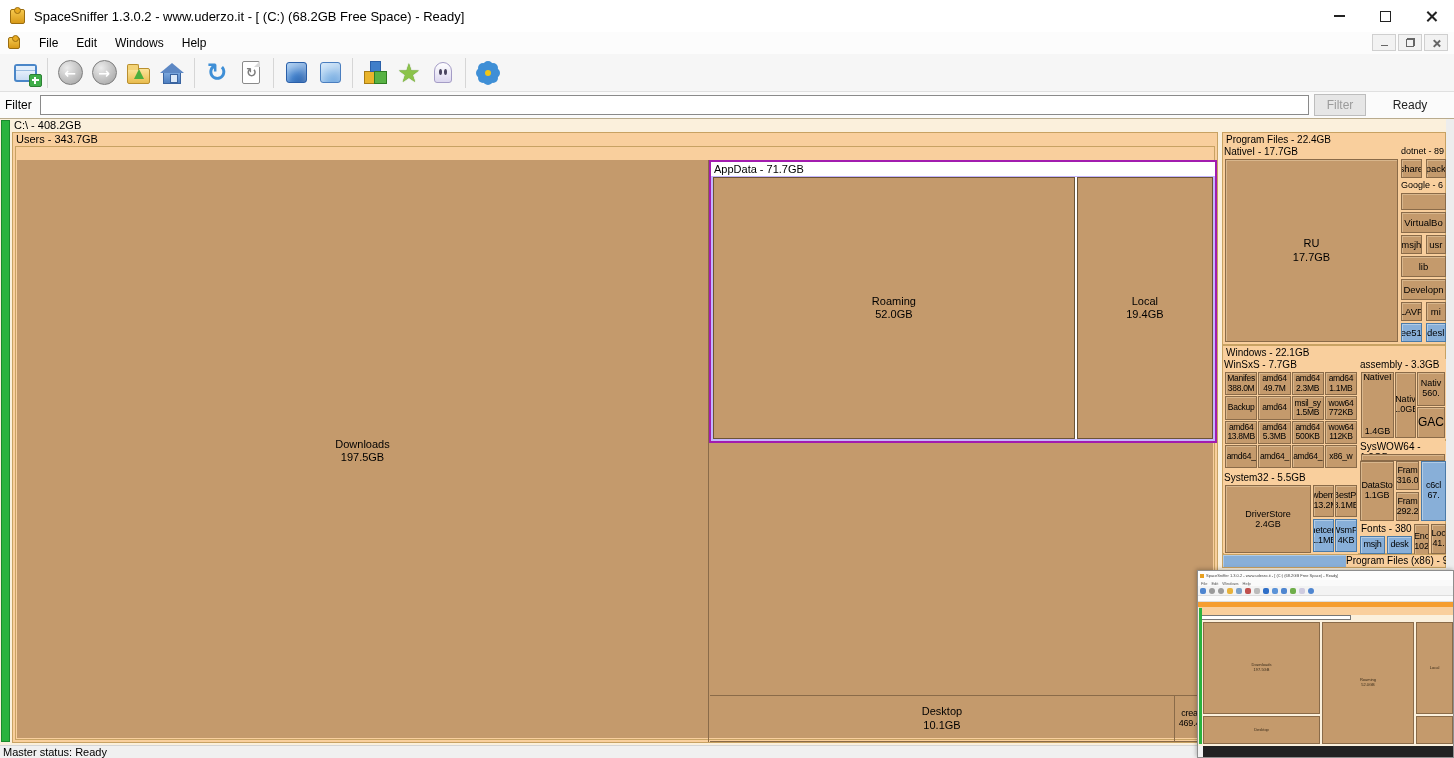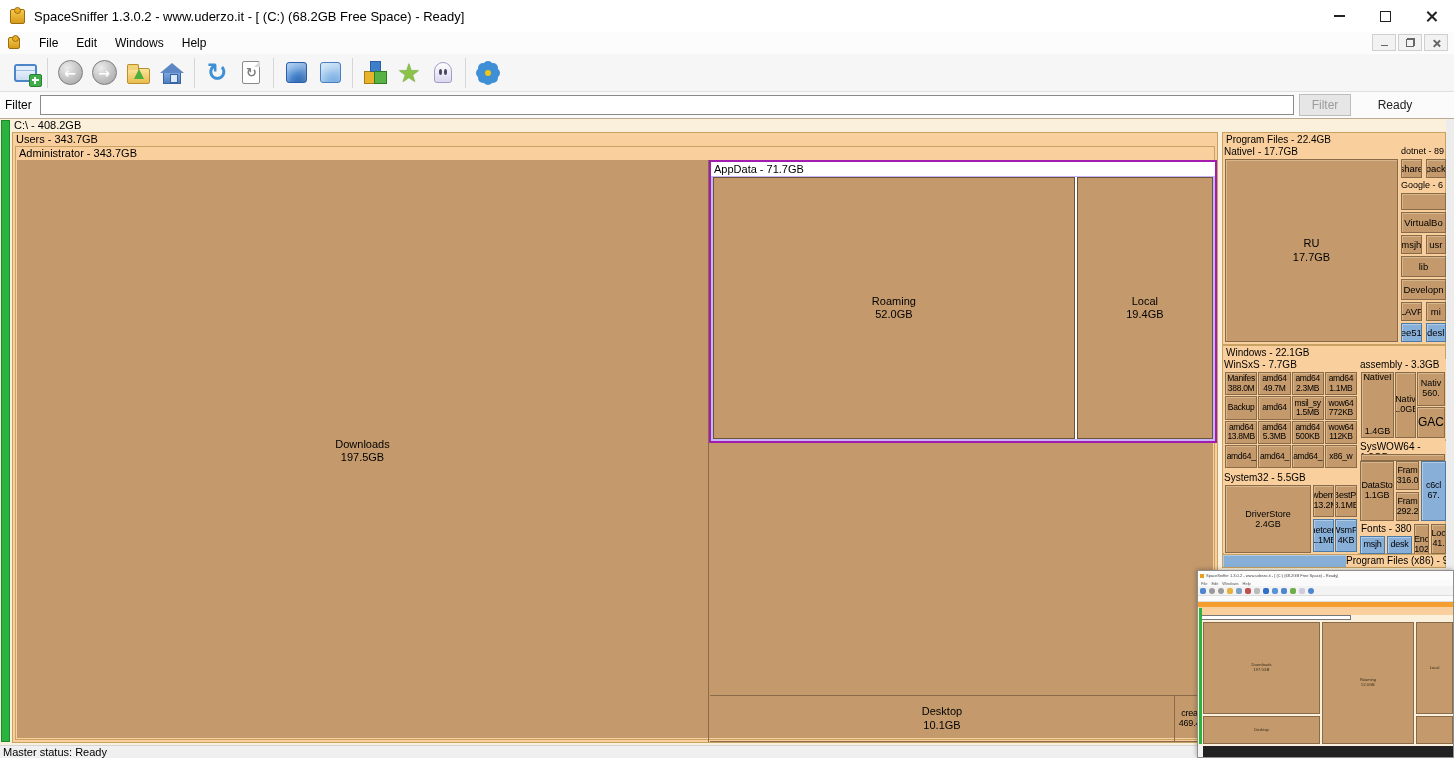--- a/index.html
+++ b/index.html
@@ -64,21 +64,21 @@
   .ic-star::after{content:"\2605";font-size:26px;line-height:26px;color:#8bc34a;text-shadow:0 0 1px #4e7d22;font-family:"DejaVu Sans",sans-serif}
   .ic-ghost{position:relative;width:18px;height:21px;background:linear-gradient(#ffffff,#dcd7ef);border:1px solid #a49cc6;border-radius:9px 9px 3px 3px}
   .ic-ghost::before,.ic-ghost::after{content:"";position:absolute;top:6px;width:3px;height:6px;background:#4a4560;border-radius:50%}
   .ic-ghost::before{left:4px}.ic-ghost::after{right:4px}
   .ic-flower{position:relative;width:26px;height:26px}
   .ic-flower::before{content:"";position:absolute;left:8px;top:8px;width:10px;height:10px;border-radius:50%;background:#3f8fd6;
     box-shadow:0 -7px 0 #3f8fd6,0 7px 0 #3f8fd6,7px 0 0 #3f8fd6,-7px 0 0 #3f8fd6,5px -5px 0 #3f8fd6,-5px -5px 0 #3f8fd6,5px 5px 0 #3f8fd6,-5px 5px 0 #3f8fd6}
   .ic-flower::after{content:"";position:absolute;left:10px;top:10px;width:6px;height:6px;border-radius:50%;background:#f3c614}
 
   
-  .filterrow{height:26px;display:flex;align-items:center;background:#fbfbfb;font-size:12px;padding:0 15px 0 5px}
+  .filterrow{height:26px;display:flex;align-items:center;background:#fbfbfb;font-size:12px;padding:0 0 0 5px}
   .filterrow .flabel{margin-right:8px}
   .filterrow input{flex:1;height:20px;border:1px solid #8a8a8a;font-size:12px;padding:0 4px;font-family:"Liberation Sans",sans-serif}
   .fbtn{width:52px;height:22px;background:#e6e6e6;border:1px solid #bdbdbd;color:#9b9b9b;font-size:12px;margin-left:5px;font-family:"Liberation Sans",sans-serif}
   .fready{width:88px;text-align:center;color:#222}
 
   
   .treemap{position:relative;height:627px;background:#fbf0dc;border-top:1px solid #b9ab8d;overflow:hidden;font-size:11px}
   .hdrline{position:absolute;height:13px;line-height:13px;font-size:11px;white-space:nowrap}
   .green-bar{position:absolute;left:1px;top:1px;width:9px;height:622px;background:#2ab33e;border:1px solid #1a8a2c}
   .block{position:absolute;background:#f9cf9d;border:1px solid #c8a263}
@@ -233,21 +233,20 @@
 
   <div class="treemap">
 
     <div class="hdrline" style="left:14px;top:0">C:\ - 408.2GB</div>
     <div class="green-bar"></div>
 
     <div class="block" style="left:12px;top:13px;width:1206px;height:611px">
       <div class="bh">Users - 343.7GB</div>
 
       <div class="block" style="left:2px;top:13px;right:2px;bottom:2px">
-        <div class="bh">Administrator - 343.7GB</div>
         <div class="abs" style="left:1px;top:13px;right:1px;bottom:1px;background:#c49a6c">
 
           <div class="abs" style="left:0;top:0;width:692px;height:582px;border-right:1px solid #8a6b49">
             <div class="blabel">
               <span>Downloads</span>
               <span>197.5GB</span>
             </div>
           </div>
 
           <div class="appdata" style="left:692px;top:0;width:508px;height:283px">
@@ -470,21 +469,21 @@
           <span>c6cl</span>
             <span>67.</span>
         </div>
         <div class="seclbl" style="left:1px;top:62px;width:52px">Fonts - 380</div>
         <div class="cell blue sm" style="left:0;top:75px;width:25px;height:18px">
             <span>msjh</span>
           </div>
         <div class="cell blue sm" style="left:27px;top:75px;width:25px;height:18px">
             <span>desk</span>
           </div>
-        <div class="cell tan sm" style="left:54px;top:63px;width:15px;height:42px">
+        <div class="cell tan sm" style="left:54px;top:63px;width:15px;height:36px">
           <span>Enc</span>
             <span>102</span>
         </div>
         <div class="cell tan sm" style="left:71px;top:63px;width:15px;height:30px">
           <span>Loc</span>
             <span>41.</span>
         </div>
       </div>
     </div>
 

